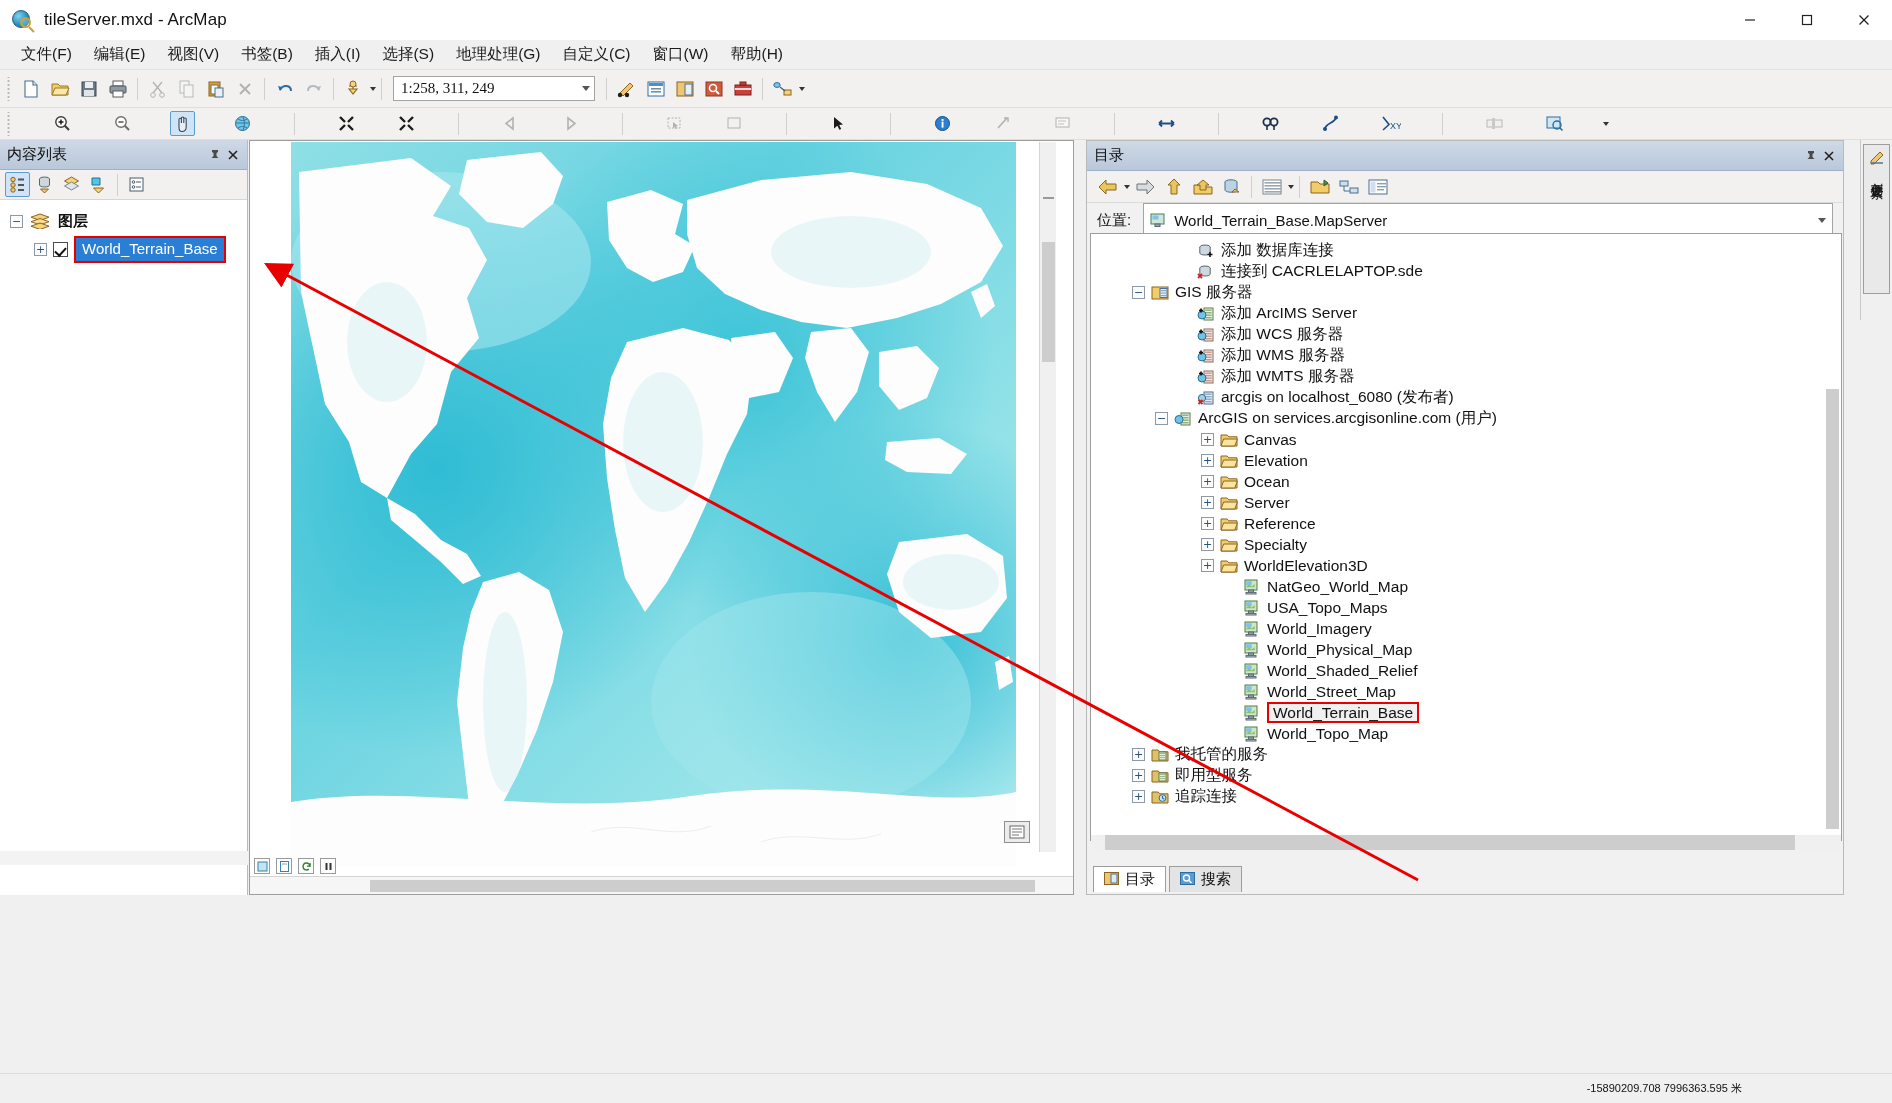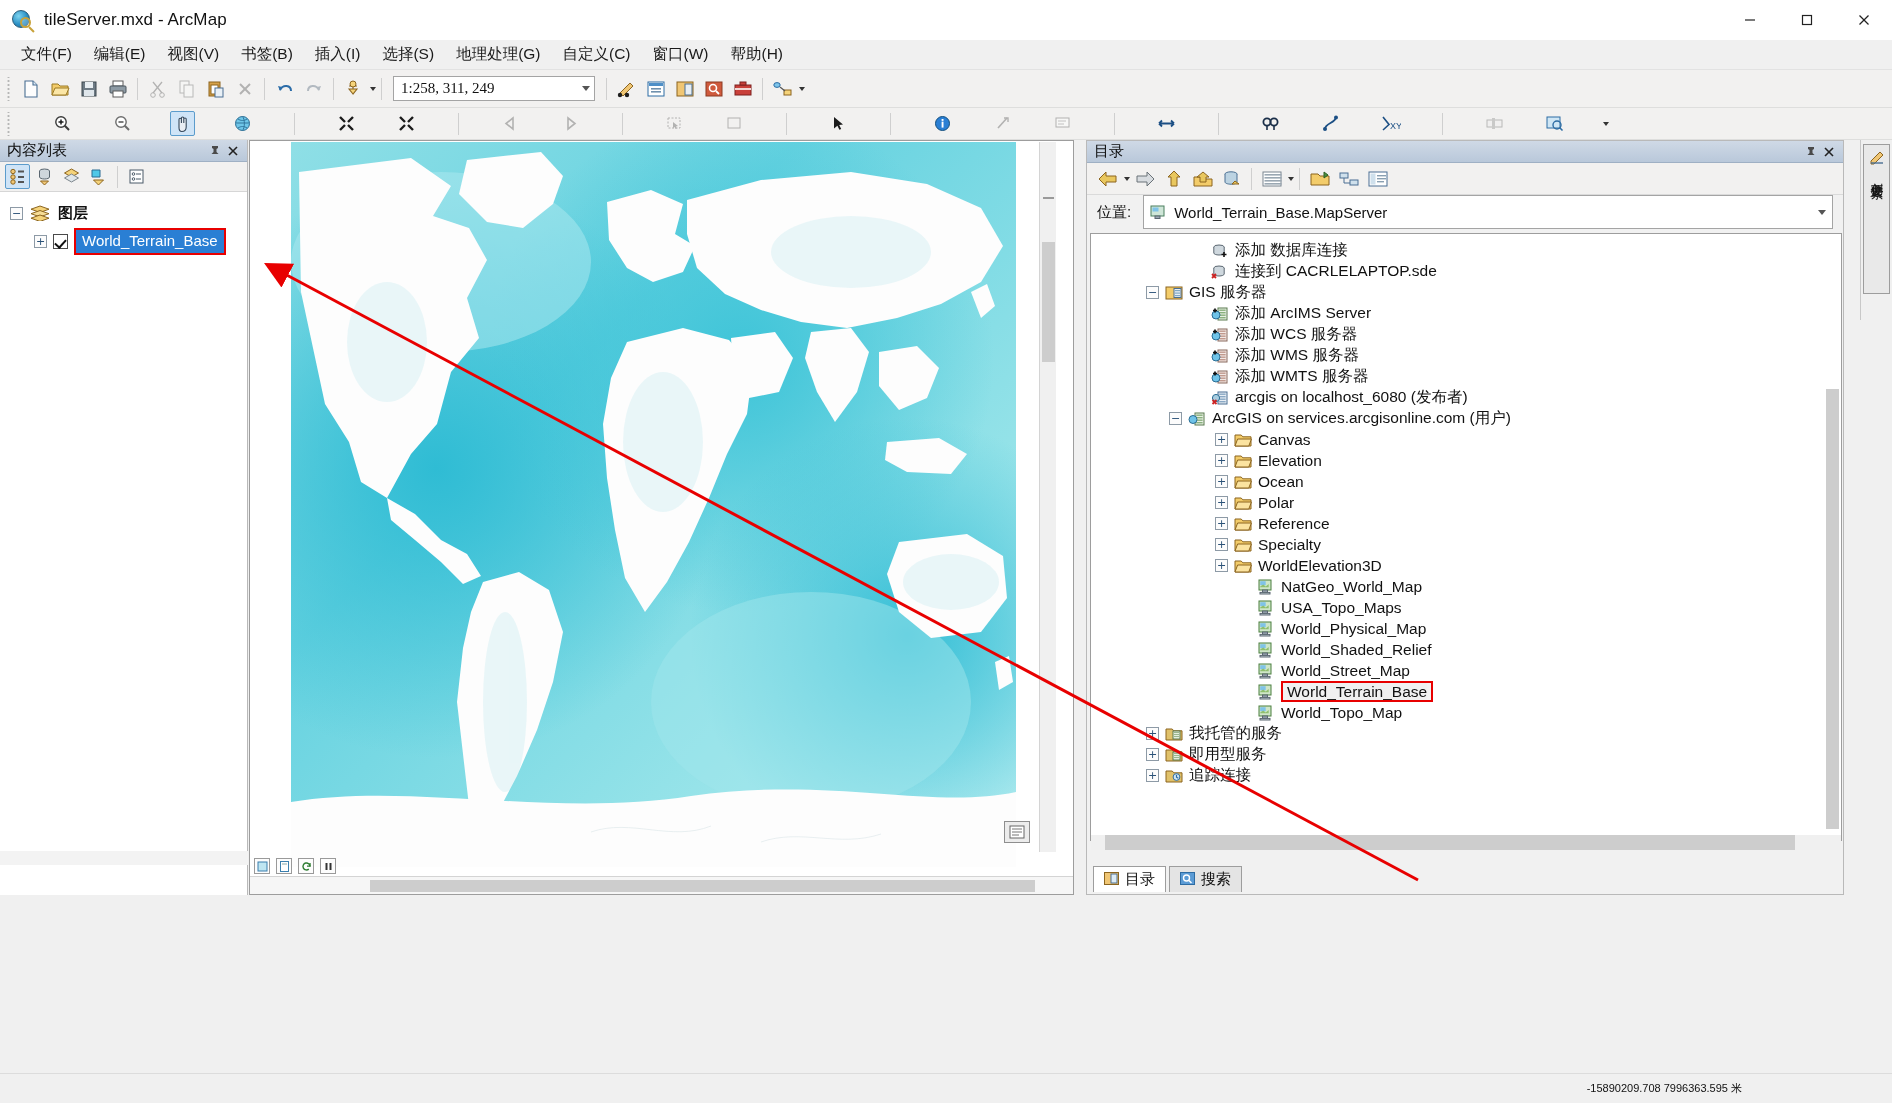--- a/index.html
+++ b/index.html
@@ -101,21 +101,21 @@
   }
   .caret { width: 0; height: 0; border-left: 4px solid transparent; border-right: 4px solid transparent; border-top: 5px solid #555; }
   .tiny-caret { width: 0; height: 0; border-left: 3.5px solid transparent; border-right: 3.5px solid transparent; border-top: 4px solid #333; margin-left: 2px; }
 
   
   .toc {
     position: absolute; left: 0; top: 140px; width: 248px; height: 755px;
     background: #ffffff; border-right: 1px solid #b9b9b9;
   }
   .panel-header {
-    height: 22px; background: linear-gradient(to bottom, #cfd9e6 0%, #b9c8da 100%);
+    height: 30px; background: linear-gradient(to bottom, #cfd9e6 0%, #b9c8da 100%);
     display: flex; align-items: center; padding-left: 7px;
     border-bottom: 1px solid #9fb0c4;
     font-family: Liberation Serif, serif;
   }
   .panel-title { font-size: 15px; color: #0b0b0b; }
   .panel-hdr-btns { margin-left: auto; display: flex; align-items: center; gap: 4px; padding-right: 7px; }
   .pin-icon, .close-x { width: 14px; height: 14px; display: flex; align-items: center; justify-content: center; }
   .toc-toolbar {
     height: 30px; background: #f2f1f0; display: flex; align-items: center;
     padding-left: 4px; border-bottom: 1px solid #d6d6d6;
@@ -199,21 +199,21 @@
     flex: 1; height: 34px; background: #ffffff; border: 1px solid #a4a4a4;
     display: flex; align-items: center; padding: 0 6px;
   }
   .loc-combo .mapsvr-icon { width: 17px; height: 15px; margin-right: 7px; flex: none; }
   .loc-combo .loc-text { font-size: 15px; color: #111; }
   .loc-combo .caret { margin-left: auto; }
   .cat-tree-wrap {
     position: absolute; left: 3px; top: 92px; width: 752px; height: 608px;
     background: #ffffff; border: 1px solid #9d9d9d; overflow: hidden;
   }
-  .cat-tree { padding: 6px 0 0 16px; font-size: 15.5px; color: #111; margin-left: 8px; }
+  .cat-tree { padding: 6px 0 0 10px; font-size: 15.5px; color: #111; }
   .crow { display: flex; align-items: center; height: 21px; white-space: nowrap; }
   .cexp {
     width: 13px; height: 13px; border: 1px solid #8d9aa6; background: #fcfcfc;
     font-size: 11px; line-height: 11px; text-align: center; color: #2b5278; flex: none;
     font-family: "DejaVu Sans", sans-serif;
   }
   .cexp.none { border: none; background: transparent; }
   .cicon { width: 18px; height: 16px; margin: 0 6px; flex: none; }
   .clabel { font-size: 15.5px; color: #111; }
   .crow.selected .clabel { background: #f0f0f0; }
@@ -1066,21 +1066,21 @@
                 <path d="M1 14l2.6-7H17.4L14.8 14z" fill="#fbe3a0" stroke="#8c651f"></path>
               </svg></span>
             <span class="clabel">Ocean</span>
           </div>
           <div class="crow" style="padding-left: 100px;">
             <span class="cexp">+</span>
             <span class="cicon"><svg width="18" height="16" viewBox="0 0 18 16">
                 <path d="M1 3h6.2l1.6 1.8H17V14H1z" fill="#f3cc6a" stroke="#8c651f"></path>
                 <path d="M1 14l2.6-7H17.4L14.8 14z" fill="#fbe3a0" stroke="#8c651f"></path>
               </svg></span>
-            <span class="clabel">Polar</span>
+            <span class="clabel">Server</span>
           </div>
           <div class="crow" style="padding-left: 100px;">
             <span class="cexp">+</span>
             <span class="cicon"><svg width="18" height="16" viewBox="0 0 18 16">
                 <path d="M1 3h6.2l1.6 1.8H17V14H1z" fill="#f3cc6a" stroke="#8c651f"></path>
                 <path d="M1 14l2.6-7H17.4L14.8 14z" fill="#fbe3a0" stroke="#8c651f"></path>
               </svg></span>
             <span class="clabel">Reference</span>
           </div>
           <div class="crow" style="padding-left: 100px;">
@@ -1113,20 +1113,31 @@
           <div class="crow" style="padding-left: 123px;">
             <span class="cexp none"></span>
             <span class="cicon"><svg width="18" height="16" viewBox="0 0 18 16">
                 <rect x="2" y="1" width="12" height="10" fill="#cfe6c8" stroke="#4a7f3e"></rect>
                 <rect x="3.2" y="2.2" width="5.5" height="4" fill="#7fc3e8"></rect>
                 <path d="M3.2 7.5l3-2 2.5 2 3-2.5v3.2H3.2z" fill="#8fbf6e"></path>
                 <rect x="5.5" y="11" width="5" height="2.4" fill="#9aa7b2" stroke="#5a6670"></rect>
                 <rect x="3" y="13.4" width="10" height="1.6" fill="#c2ccd4" stroke="#5a6670"></rect>
               </svg></span>
             <span class="clabel">USA_Topo_Maps</span>
+          </div>
+          <div class="crow" style="padding-left: 123px;">
+            <span class="cexp none"></span>
+            <span class="cicon"><svg width="18" height="16" viewBox="0 0 18 16">
+                <rect x="2" y="1" width="12" height="10" fill="#cfe6c8" stroke="#4a7f3e"></rect>
+                <rect x="3.2" y="2.2" width="5.5" height="4" fill="#7fc3e8"></rect>
+                <path d="M3.2 7.5l3-2 2.5 2 3-2.5v3.2H3.2z" fill="#8fbf6e"></path>
+                <rect x="5.5" y="11" width="5" height="2.4" fill="#9aa7b2" stroke="#5a6670"></rect>
+                <rect x="3" y="13.4" width="10" height="1.6" fill="#c2ccd4" stroke="#5a6670"></rect>
+              </svg></span>
+            <span class="clabel">World_Imagery</span>
           </div>
           <div class="crow" style="padding-left: 123px;">
             <span class="cexp none"></span>
             <span class="cicon"><svg width="18" height="16" viewBox="0 0 18 16">
                 <rect x="2" y="1" width="12" height="10" fill="#cfe6c8" stroke="#4a7f3e"></rect>
                 <rect x="3.2" y="2.2" width="5.5" height="4" fill="#7fc3e8"></rect>
                 <path d="M3.2 7.5l3-2 2.5 2 3-2.5v3.2H3.2z" fill="#8fbf6e"></path>
                 <rect x="5.5" y="11" width="5" height="2.4" fill="#9aa7b2" stroke="#5a6670"></rect>
                 <rect x="3" y="13.4" width="10" height="1.6" fill="#c2ccd4" stroke="#5a6670"></rect>
               </svg></span>

